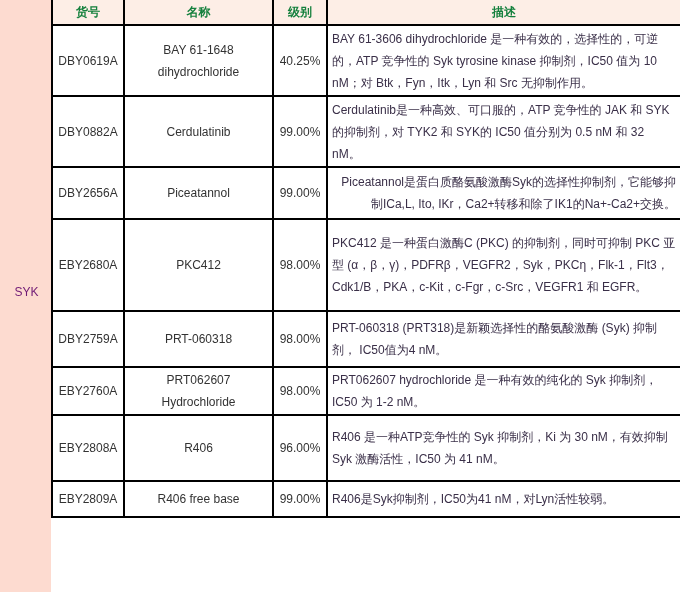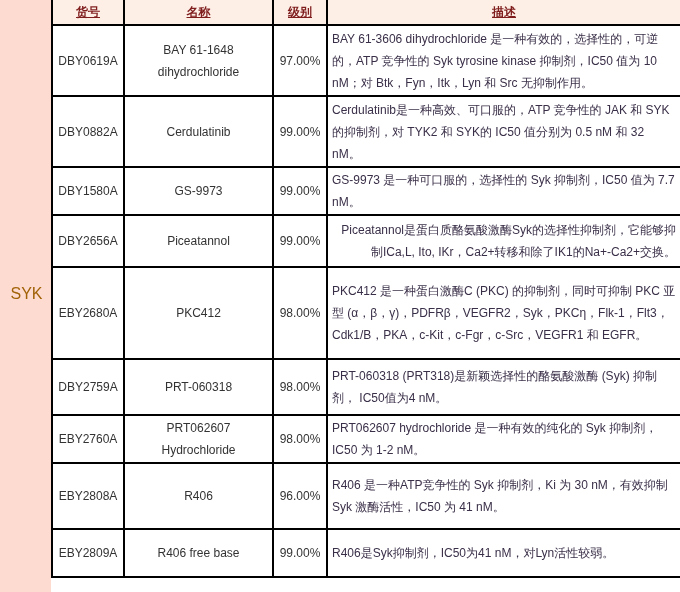--- a/index.html
+++ b/index.html
@@ -4,38 +4,37 @@
 <style>
   html, body { margin: 0; padding: 0; background: #ffffff; }
   body { width: 680px; height: 592px; overflow: hidden; font-family: "Liberation Sans", "DejaVu Sans", sans-serif; }
   .wrap { position: relative; width: 680px; height: 592px; }
   .cat-col {
     position: absolute; left: 0; top: 0; width: 51px; height: 592px;
     background: #fddbd0;
   }
   .cat-label {
     position: absolute; left: 0; width: 53px; top: 285px;
-    text-align: center; font-size: 16px; color: #a16207;
+    text-align: center; font-size: 12px; color: #701a75;
   }
   table {
     position: absolute; left: 51px; top: 0;
     border-collapse: collapse; table-layout: fixed;
     width: 629px;
   }
   td, th {
     border: 2px solid #000000;
     font-size: 12px; color: #333333;
     padding: 0; vertical-align: middle;
     line-height: 22px;
   }
   table tr:first-child th { border-top: none; }
   th {
     background: #fdeee6; font-weight: bold; height: 24px; text-align: center;
-    color: #7f1d1d;
-    text-decoration: underline;
+    color: #15803d;
   }
   td.c { text-align: center; }
   td.desc { text-align: left; padding: 1px 4px; color: #3a2f48; }
   td.desc.centered { text-align: right; }
 </style>
 </head>
 <body>
 
 <div class="wrap">
   <div class="cat-col"></div>
@@ -53,34 +52,28 @@
         <th>货号</th>
         <th>名称</th>
         <th>级别</th>
         <th>描述</th>
       </tr>
     </thead>
     <tbody>
       <tr style="height:71px">
         <td class="c">DBY0619A</td>
         <td class="c"><span>BAY 61-1648</span><br><span>dihydrochloride</span></td>
-        <td class="c">97.00%</td>
+        <td class="c">40.25%</td>
         <td class="desc">BAY 61-3606 dihydrochloride 是一种有效的，选择性的，可逆的，ATP 竞争性的 Syk tyrosine kinase 抑制剂，IC50 值为 10 nM；对 Btk，Fyn，Itk，Lyn 和 Src 无抑制作用。</td>
       </tr>
       <tr style="height:71px">
         <td class="c">DBY0882A</td>
         <td class="c">Cerdulatinib</td>
         <td class="c">99.00%</td>
         <td class="desc">Cerdulatinib是一种高效、可口服的，ATP 竞争性的 JAK 和 SYK 的抑制剂，对 TYK2 和 SYK的 IC50 值分别为 0.5 nM 和 32 nM。</td>
-      </tr>
-      <tr style="height:48px">
-        <td class="c">DBY1580A</td>
-        <td class="c">GS-9973</td>
-        <td class="c">99.00%</td>
-        <td class="desc">GS-9973 是一种可口服的，选择性的 Syk 抑制剂，IC50 值为 7.7 nM。</td>
       </tr>
       <tr style="height:52px">
         <td class="c">DBY2656A</td>
         <td class="c">Piceatannol</td>
         <td class="c">99.00%</td>
         <td class="desc centered">Piceatannol是蛋白质酪氨酸激酶Syk的选择性抑制剂，它能够抑制ICa,L, Ito, IKr，Ca2+转移和除了IK1的Na+-Ca2+交换。</td>
       </tr>
       <tr style="height:92px">
         <td class="c">EBY2680A</td>
         <td class="c">PKC412</td>
@@ -98,21 +91,21 @@
         <td class="c"><span>PRT062607</span><br><span>Hydrochloride</span></td>
         <td class="c">98.00%</td>
         <td class="desc">PRT062607 hydrochloride 是一种有效的纯化的 Syk 抑制剂，IC50 为 1-2 nM。</td>
       </tr>
       <tr style="height:66px">
         <td class="c">EBY2808A</td>
         <td class="c">R406</td>
         <td class="c">96.00%</td>
         <td class="desc">R406 是一种ATP竞争性的 Syk 抑制剂，Ki 为 30 nM，有效抑制 Syk 激酶活性，IC50 为 41 nM。</td>
       </tr>
-      <tr style="height:48px">
+      <tr style="height:36px">
         <td class="c">EBY2809A</td>
         <td class="c">R406 free base</td>
         <td class="c">99.00%</td>
         <td class="desc">R406是Syk抑制剂，IC50为41 nM，对Lyn活性较弱。</td>
       </tr>
     </tbody>
   </table>
 </div>
 
 </body></html>

